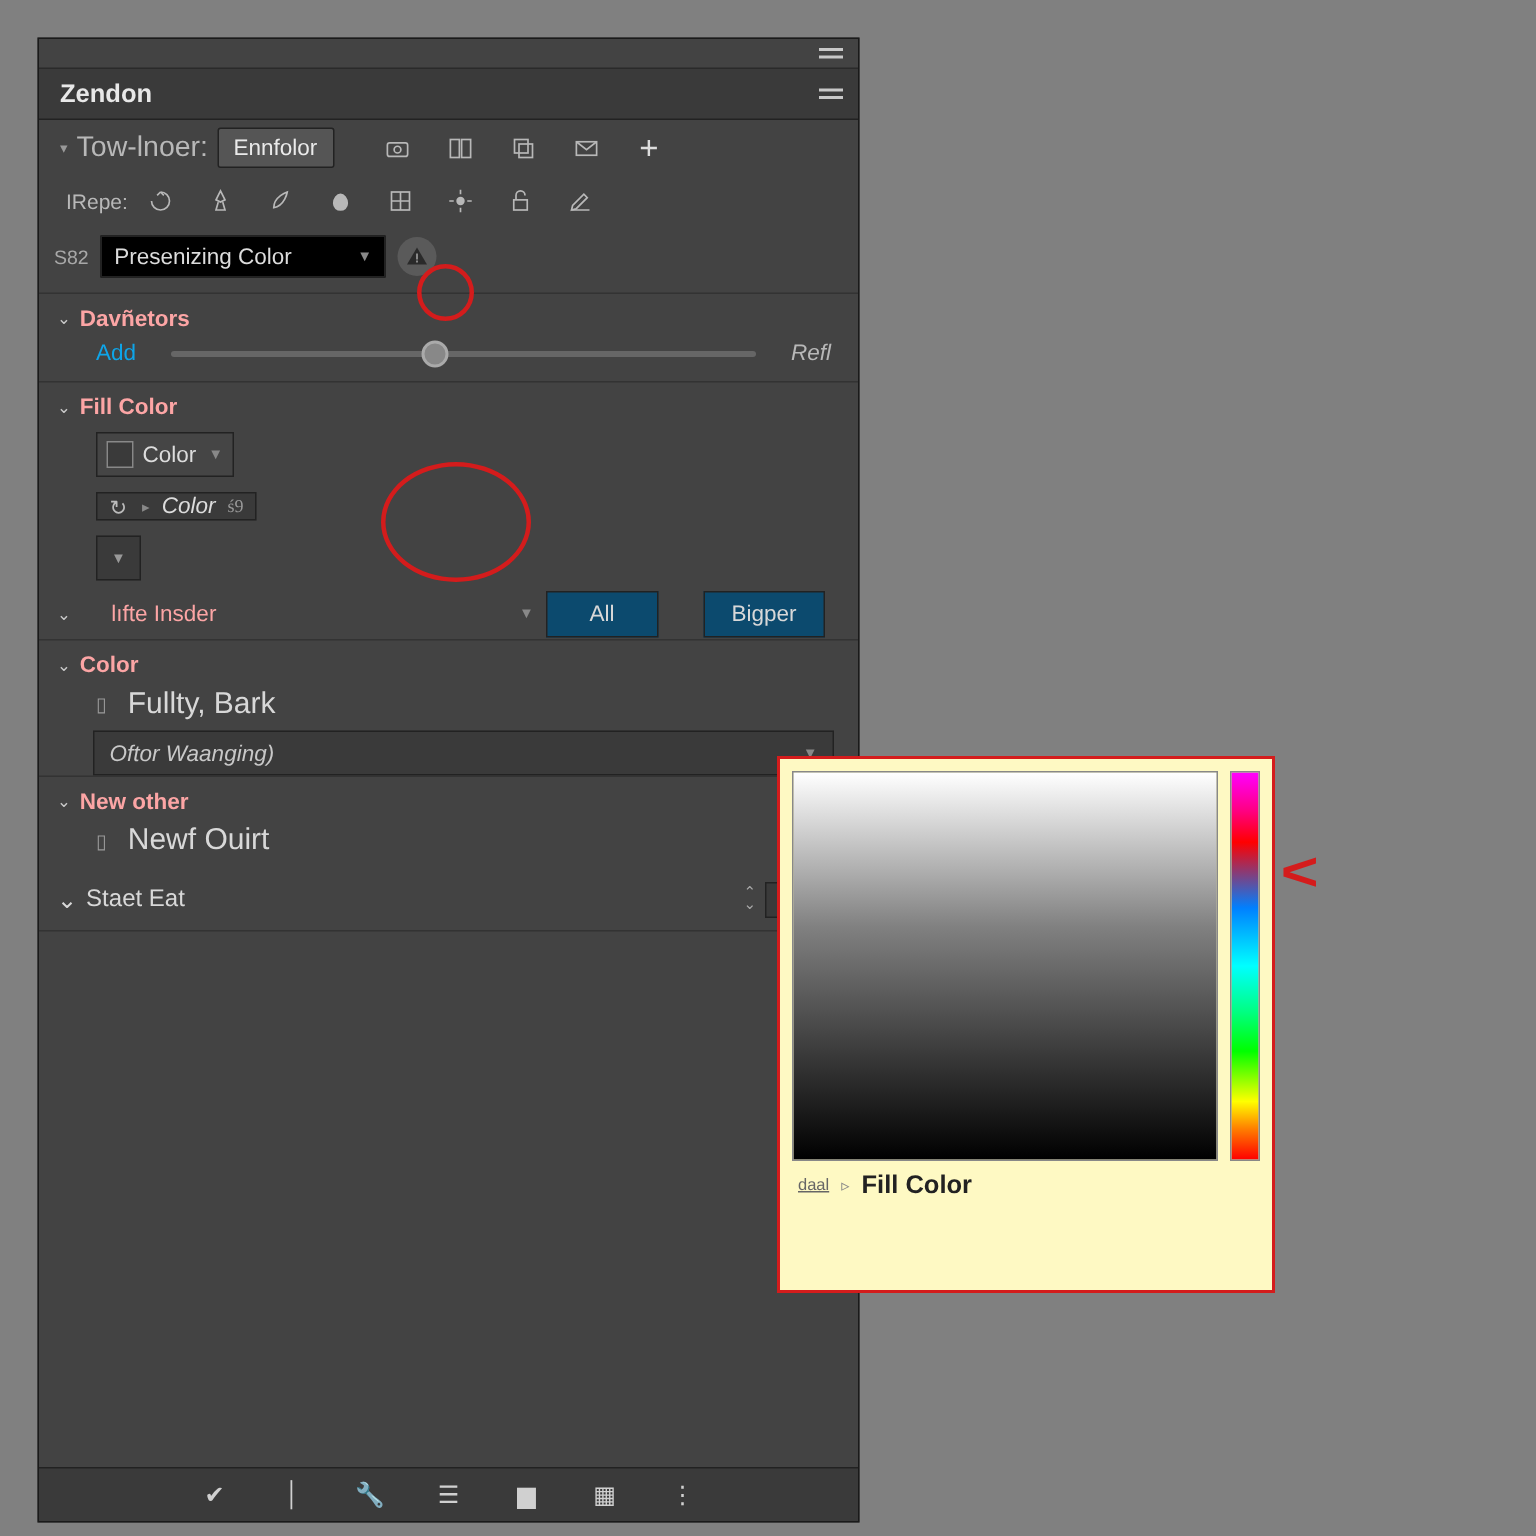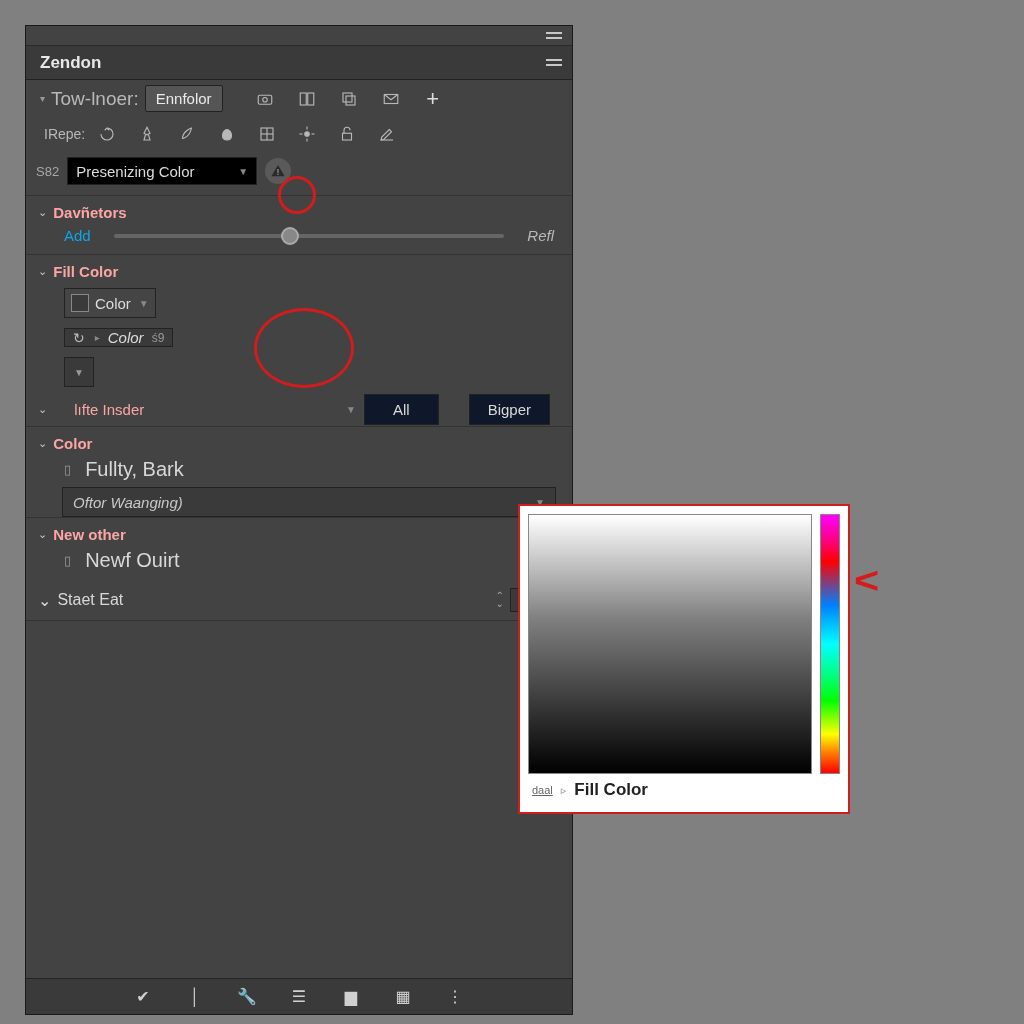--- a/index.html
+++ b/index.html
@@ -84,23 +84,23 @@
   .swatch { width:18px; height:18px; border:1px solid #888; background:#3a3a3a; }
   .colorswatch-btn .clbl { font-size:15px; color:#dcdcdc; }
   .mini-caret { font-size:10px; color:#888; margin-left:2px;}
   
   .wide-dd {
     flex:1; background:#3a3a3a; border:1px solid #222; height:30px;
     display:flex; align-items:center; padding:0 8px; gap:8px; cursor:pointer;
   }
   .wide-dd .refresh { color:#bbb; font-size:14px; }
   .wide-dd .clabel { font-size:15px; color:#dcdcdc; font-style:italic; }
-  .wide-dd .tail { margin-left:auto; font-size:12px; color:#999; }
+  .wide-dd .tail { margin-left:auto; font-size:12px; color:#999;font-family:Liberation Serif, serif; }
   .sq-btn { width:30px; height:30px; background:#3a3a3a; border:1px solid #222; display:flex; align-items:center; justify-content:center; color:#999; font-size:10px; cursor:pointer;}
-  .big-btn { background:#0f172a; border:1px solid #222; padding:6px 18px; font-size:15px; color:#d8d8d8; cursor:pointer; }
+  .big-btn { background:#0c4a6e; border:1px solid #222; padding:6px 18px; font-size:15px; color:#d8d8d8; cursor:pointer; }
   .big-btn.all { padding:6px 28px; }
   
   .sub-row { display:flex; align-items:center; padding:4px 8px 8px 38px; gap:14px; border-bottom:1px solid #333;}
   .sub-row .icon-sq { color:#999; font-size:13px;}
   .sub-row .txt { font-size:20px; color:#d8d8d8; }
   
   .full-dd {
     margin:4px 16px 10px 36px; background:#3a3a3a; border:1px solid #222;
     height:30px; display:flex; align-items:center; justify-content:space-between;
     padding:0 10px; font-size:15px; color:#c8c8c8; font-style:italic; cursor:pointer;
@@ -119,22 +119,22 @@
   
   .red-circle {
     position:absolute; border:3px solid #d41c1c; border-radius:50%;
     pointer-events:none;
   }
   .rc1 { left:278px; top:176px; width:38px; height:38px; }
   .rc2 { left:254px; top:308px; width:100px; height:80px; }
   
   
   .picker {
-    position:absolute; left:518px; top:504px; width:332px; height:310px;
-    background:#ffffff; border:2px solid #d41c1c;
+    position:absolute; left:518px; top:504px; width:332px; height:358px;
+    background:#fef9c3; border:2px solid #d41c1c;
     padding:8px;
   }
   .pick-body { display:flex; gap:8px; height:260px; }
   .grad-box {
     flex:1; border:1px solid #888;
     background: linear-gradient(to bottom, #ffffff 0%, #808080 40%, #000000 100%);
   }
   .hue-bar {
     width:20px; border:1px solid #888;
     background: linear-gradient(to bottom,

